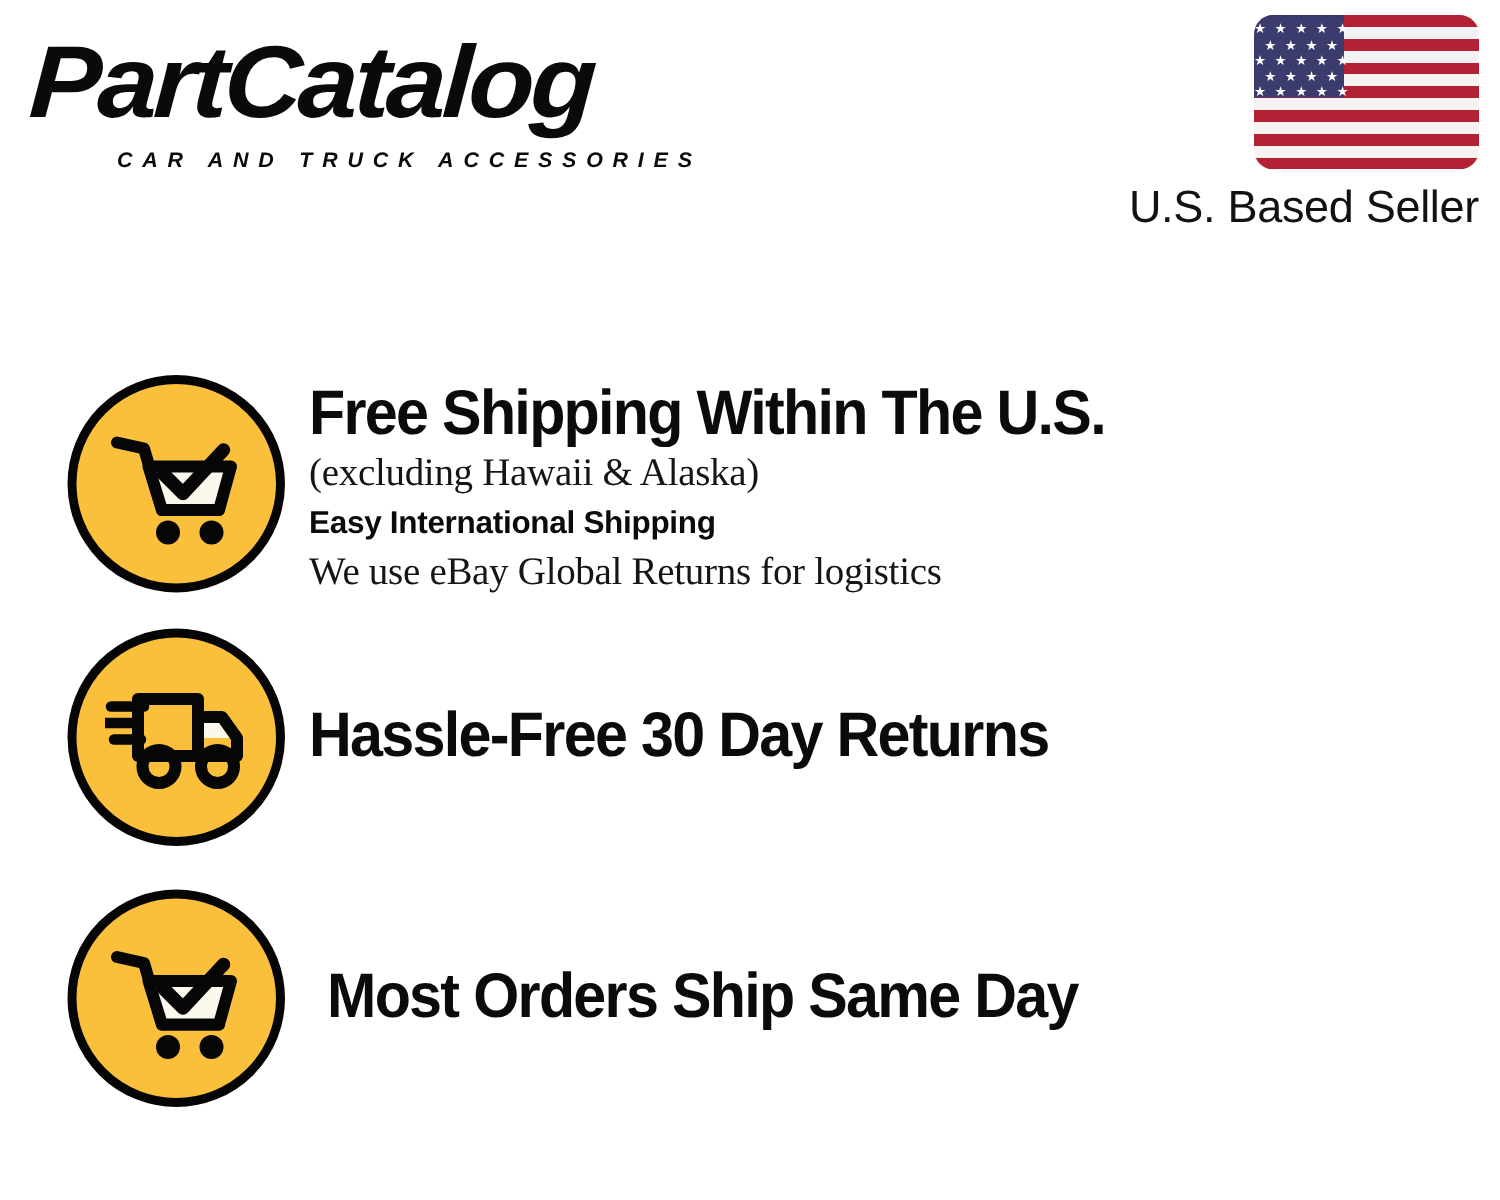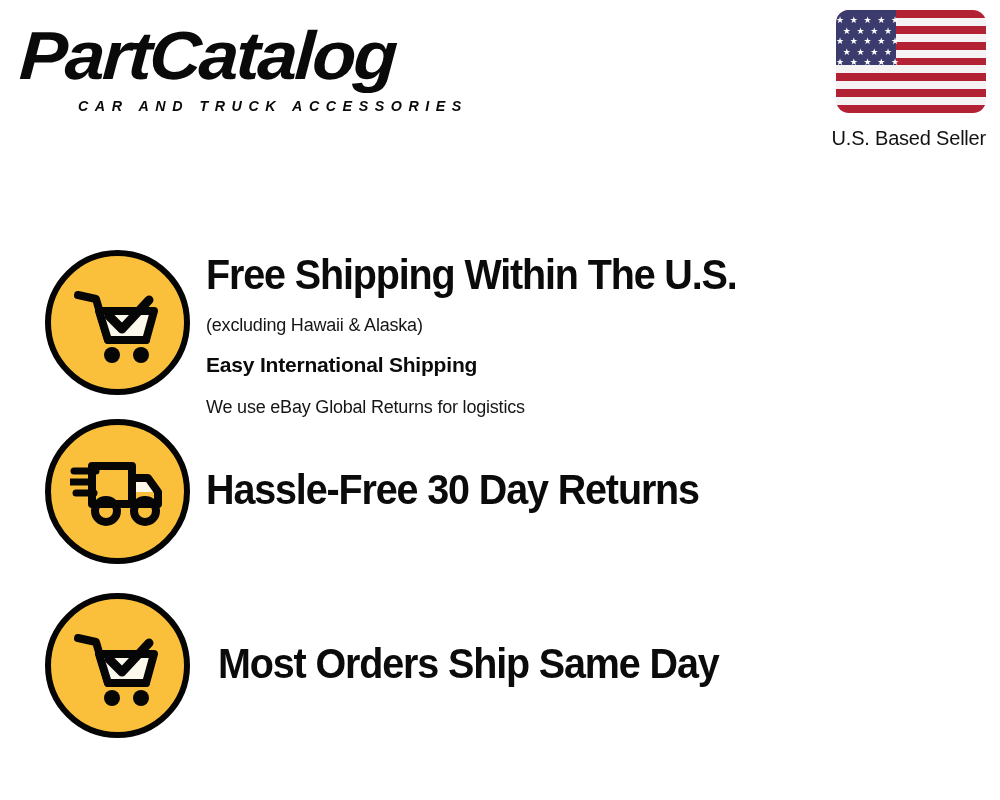--- a/index.html
+++ b/index.html
@@ -108,21 +108,21 @@
     padding-top: 5px;
     box-sizing: border-box;
     font-family: "DejaVu Sans", sans-serif;
     white-space: pre;
   }
   .seller-text {
     display: block;
     margin-top: 4px;
     font-family: "Liberation Sans", sans-serif;
     font-weight: normal;
-    font-size: 20px;
+    font-size: 30px;
     line-height: 34px;
     color: #121212;
     letter-spacing: -0.2px;
     white-space: nowrap;
   }
 
   
   .benefits {
     position: absolute;
     left: 0;
@@ -168,37 +168,37 @@
     font-weight: bold;
     font-size: 42px;
     line-height: 46px;
     letter-spacing: -1.2px;
     color: #0b0b0b;
     transform: scaleX(0.94);
     transform-origin: left center;
     white-space: nowrap;
   }
   .benefit-sub {
-    font-family: Liberation Sans, sans-serif;
+    font-family: Liberation Serif, serif;
     font-weight: normal;
-    font-size: 18px;
+    font-size: 26px;
     line-height: 30px;
     color: #151515;
     letter-spacing: -0.2px;
-    margin-top: 12px;
+    margin-top: 2px;
     white-space: nowrap;
   }
   .benefit-sub-strong {
     font-family: "Liberation Sans", sans-serif;
     font-weight: bold;
     font-size: 21px;
     line-height: 30px;
     color: #0b0b0b;
     letter-spacing: -0.2px;
-    margin-top: 10px;
+    margin-top: 4px;
     white-space: nowrap;
   }
   .row-2 .benefit-text,
   .row-3 .benefit-text {
     padding-top: 48px;
   }
 </style>
 </head>
 <body>
 

